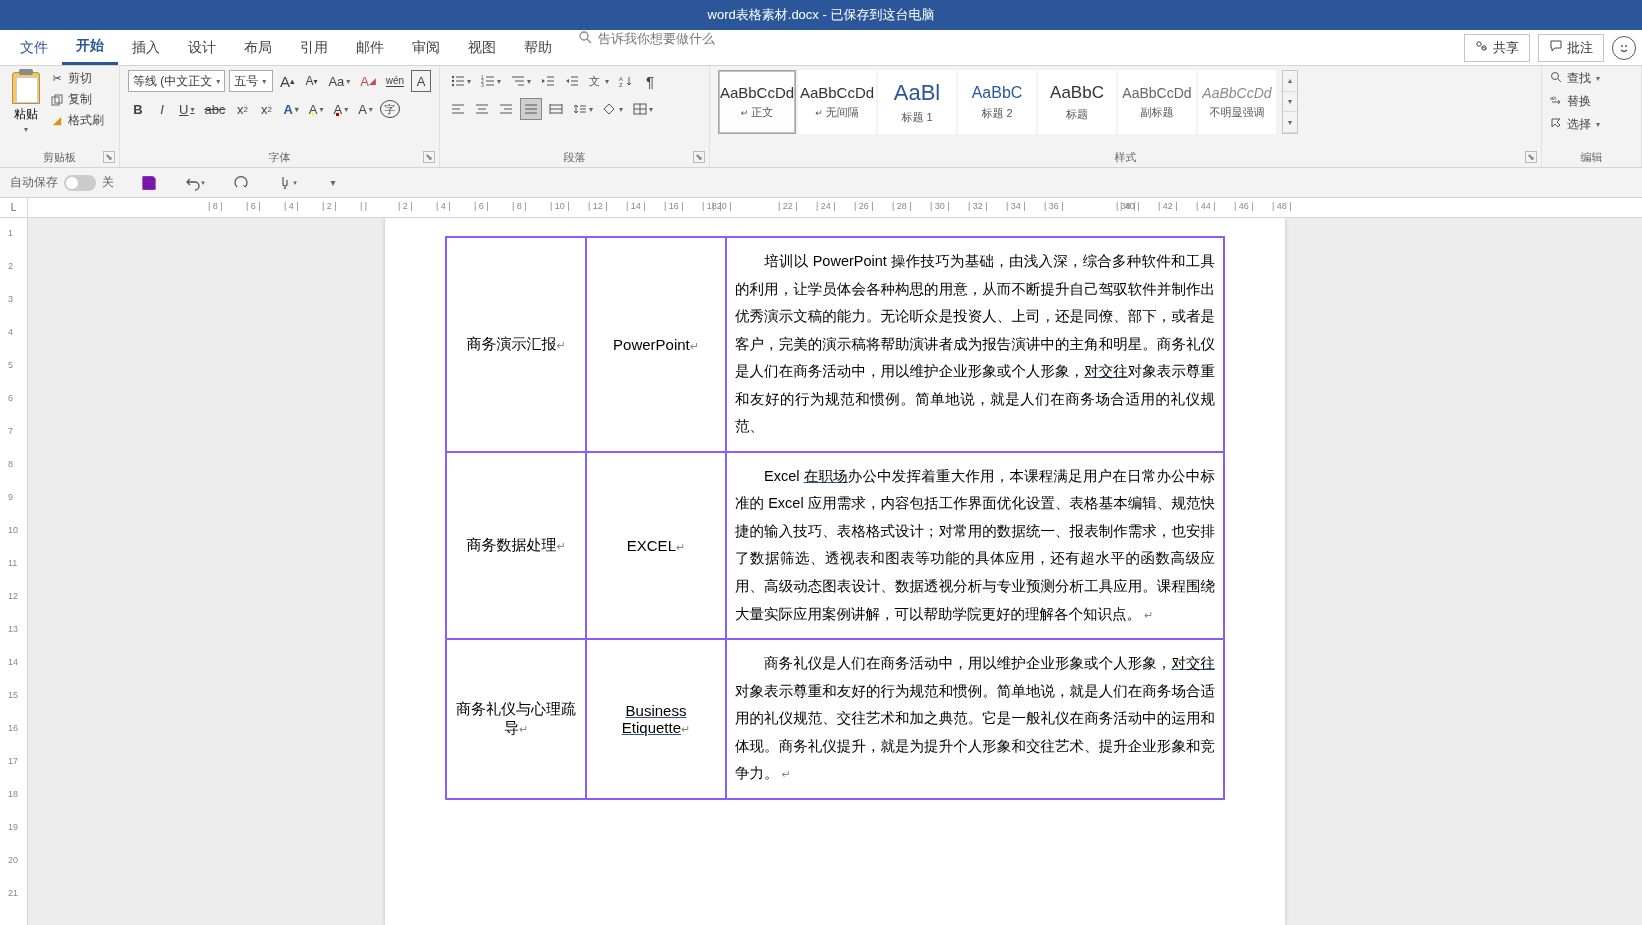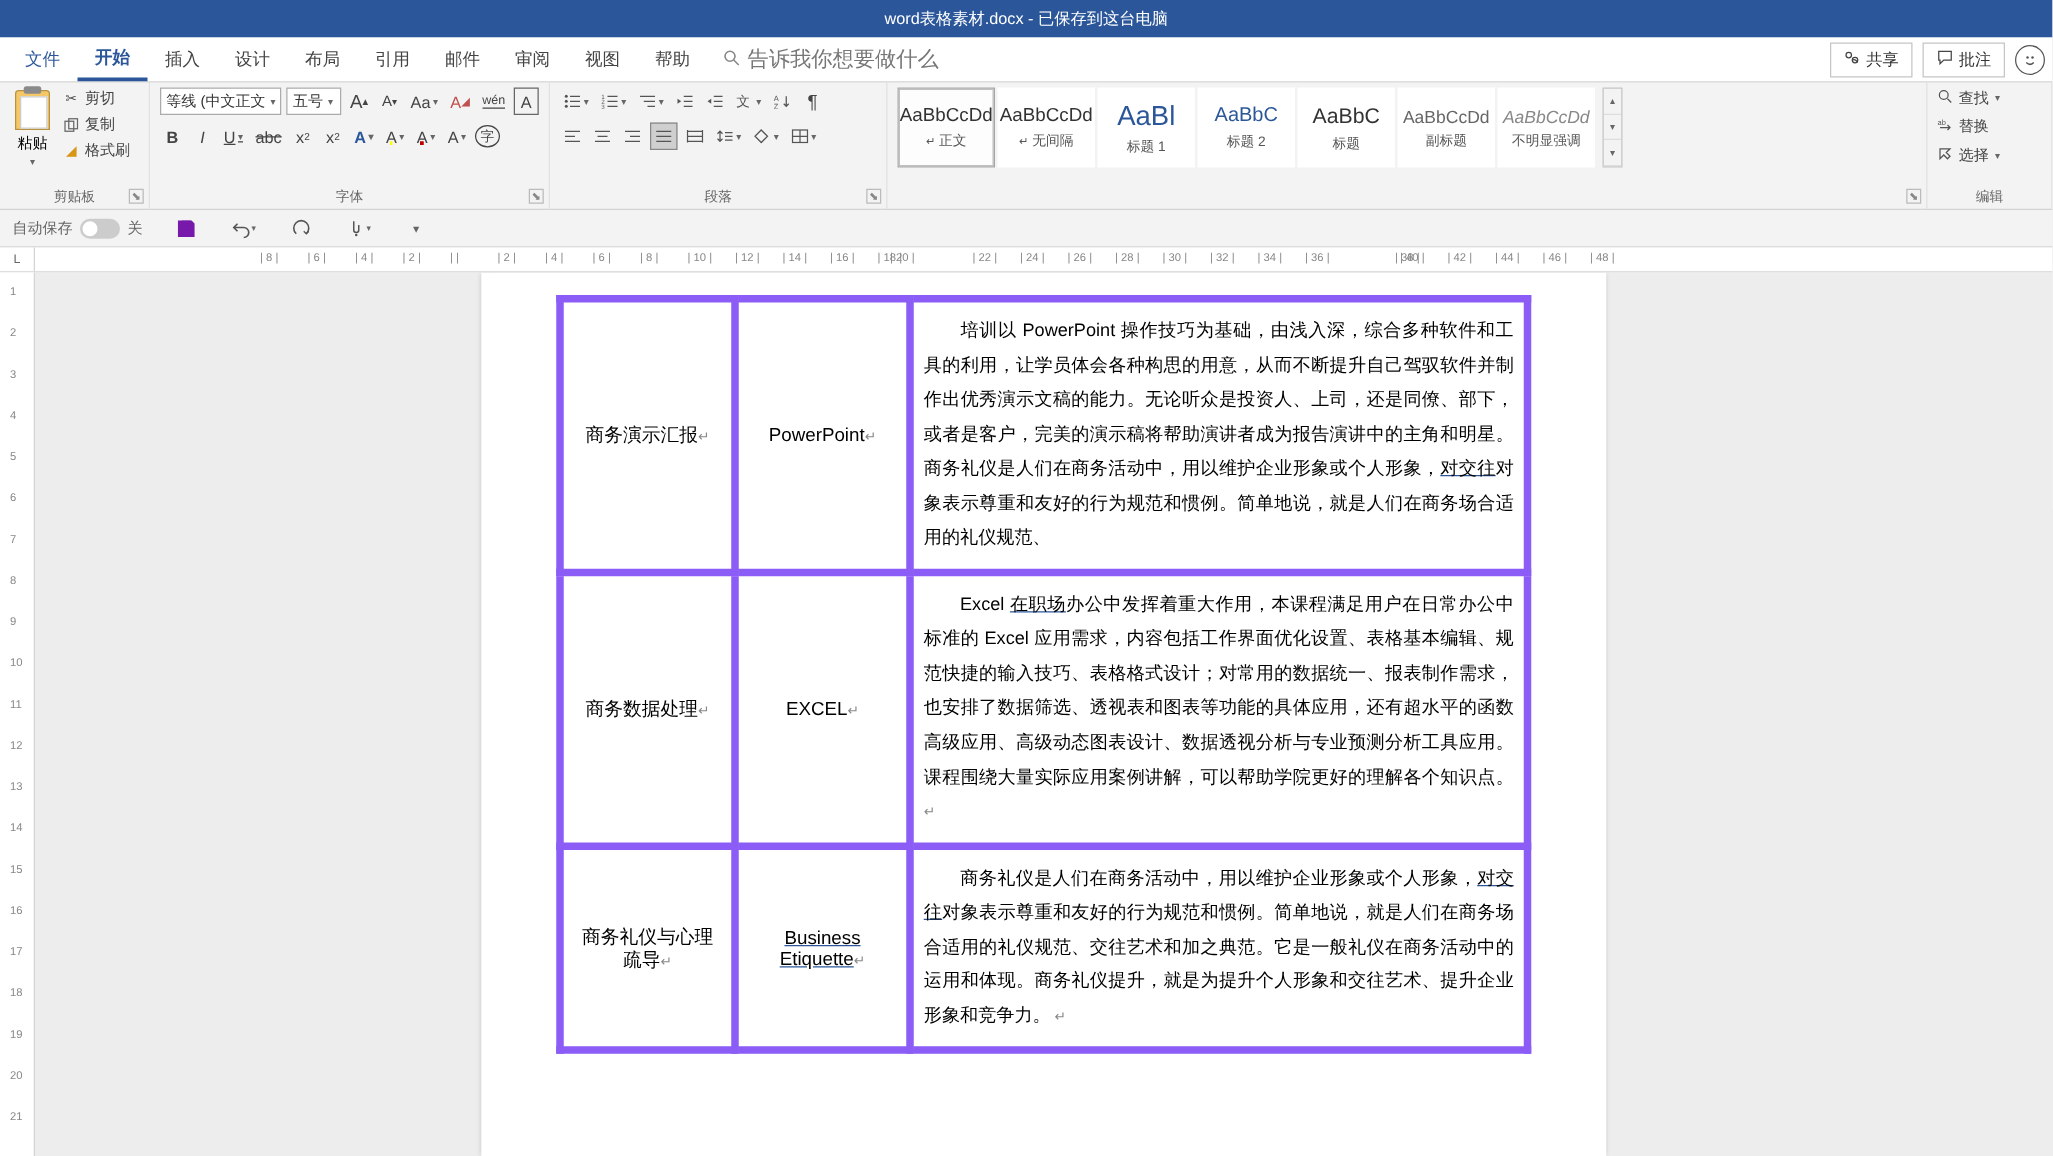--- a/index.html
+++ b/index.html
@@ -10,21 +10,21 @@
 .title-center { position: absolute; left: 50%; transform: translateX(-50%); font-size: 13px; }
 .title-right { position: absolute; right: 0; display: flex; align-items: center; height: 100%; }
 .title-right .brand { margin-right: 40px; font-size: 13px; }
 .win-btn { width: 46px; height: 30px; display: flex; align-items: center; justify-content: center; color: #fff; font-size: 11px; }
 
 
 .ribbon-tabs { height: 36px; background: #fff; border-bottom: 1px solid #d4d4d4; display: flex; align-items: stretch; padding: 0 6px; position: relative; }
 .ribbon-tab { padding: 0 14px; display: flex; align-items: center; font-size: 14px; color: #444; cursor: pointer; }
 .ribbon-tab.active { color: #2b579a; font-weight: 600; border-bottom: 3px solid #2b579a; }
 .file-tab { color: #2b579a; font-weight: 500; }
-.tell-me { display: flex; align-items: center; margin-left: 12px; color: #777; font-size: 17px; gap: 6px; }
+.tell-me { display: flex; align-items: flex-start; margin-left: 12px; color: #777; font-size: 13px; gap: 6px; }
 .tabs-right { position: absolute; right: 6px; top: 0; height: 100%; display: flex; align-items: center; gap: 8px; }
 .share-btn { border: 1px solid #c5c5c5; background: #fff; padding: 4px 10px; font-size: 13px; display: flex; align-items: center; gap: 4px; color: #333; }
 .smiley { width: 24px; height: 24px; border: 1.5px solid #555; border-radius: 50%; display: flex; align-items: center; justify-content: center; font-size: 12px; color: #555; }
 
 
 .ribbon { height: 102px; background: #f3f3f3; border-bottom: 1px solid #d4d4d4; display: flex; }
 .ribbon-group { border-right: 1px solid #e1e1e1; padding: 4px 8px 2px; display: flex; flex-direction: column; justify-content: space-between; position: relative; }
 .group-label { text-align: center; font-size: 11px; color: #666; padding-top: 2px; }
 .group-launcher { position: absolute; right: 4px; bottom: 4px; font-size: 9px; color: #888; border: 1px solid #bbb; width: 12px; height: 12px; display: flex; align-items: center; justify-content: center; }
 .group-content { display: flex; gap: 6px; }
@@ -83,21 +83,21 @@
 
 
 .doc-area { display: flex; height: calc(925px - 30px - 36px - 102px - 30px - 20px); background: #ededed; }
 .v-ruler { width: 28px; background: #fff; border-right: 1px solid #d4d4d4; position: relative; font-size: 9px; color: #888; }
 .v-ruler .vtick { position: absolute; left: 8px; }
 .page-scroll { flex: 1; overflow: auto; display: flex; justify-content: center; padding-top: 0; }
 .page { width: 900px; background: #fff; box-shadow: 0 0 4px rgba(0,0,0,0.2); margin-top: 0; padding: 18px 60px; min-height: 700px; }
 
 
 .doc-table { border-collapse: collapse; width: 100%; }
-.doc-table td { border: 6px solid #8b5cf6; padding: 10px 8px; font-size: 15px; color: #000; vertical-align: middle; }
+.doc-table td { border: 2px solid #8b5cf6; padding: 10px 8px; font-size: 15px; color: #000; vertical-align: middle; }
 .doc-table td.c1 { width: 140px; text-align: center; }
 .doc-table td.c2 { width: 140px; text-align: center; }
 .doc-table td.c3 { text-align: justify; line-height: 1.9; font-size: 14.5px; }
 .para-mark { color: #888; font-size: 11px; }
 .ul-text { text-decoration: underline; text-decoration-color: #2b579a; }
 
 .caret-down::after { content: "▾"; font-size: 8px; color: #666; margin-left: 2px; }
 </style>
 </head>
 <body>
@@ -398,20 +398,21 @@
               <span>不明显强调</span>
             </div>
           </div>
         </div>
       <div class="gal-scroll">
         <div>▴</div>
         <div>▾</div>
         <div>▾</div>
       </div>
     </div>
+    <div class="group-label">样式</div>
     <div class="group-launcher">⬊</div>
   </div>
 
   <div class="ribbon-group" style="width:100px">
     <div class="edit-stack">
       <div>
           <span><svg width="12" height="12">
               <circle cx="5" cy="5" r="3.5" fill="none" stroke="#555"></circle>
               <line x1="8" y1="8" x2="11" y2="11" stroke="#555"></line>
             </svg></span>

